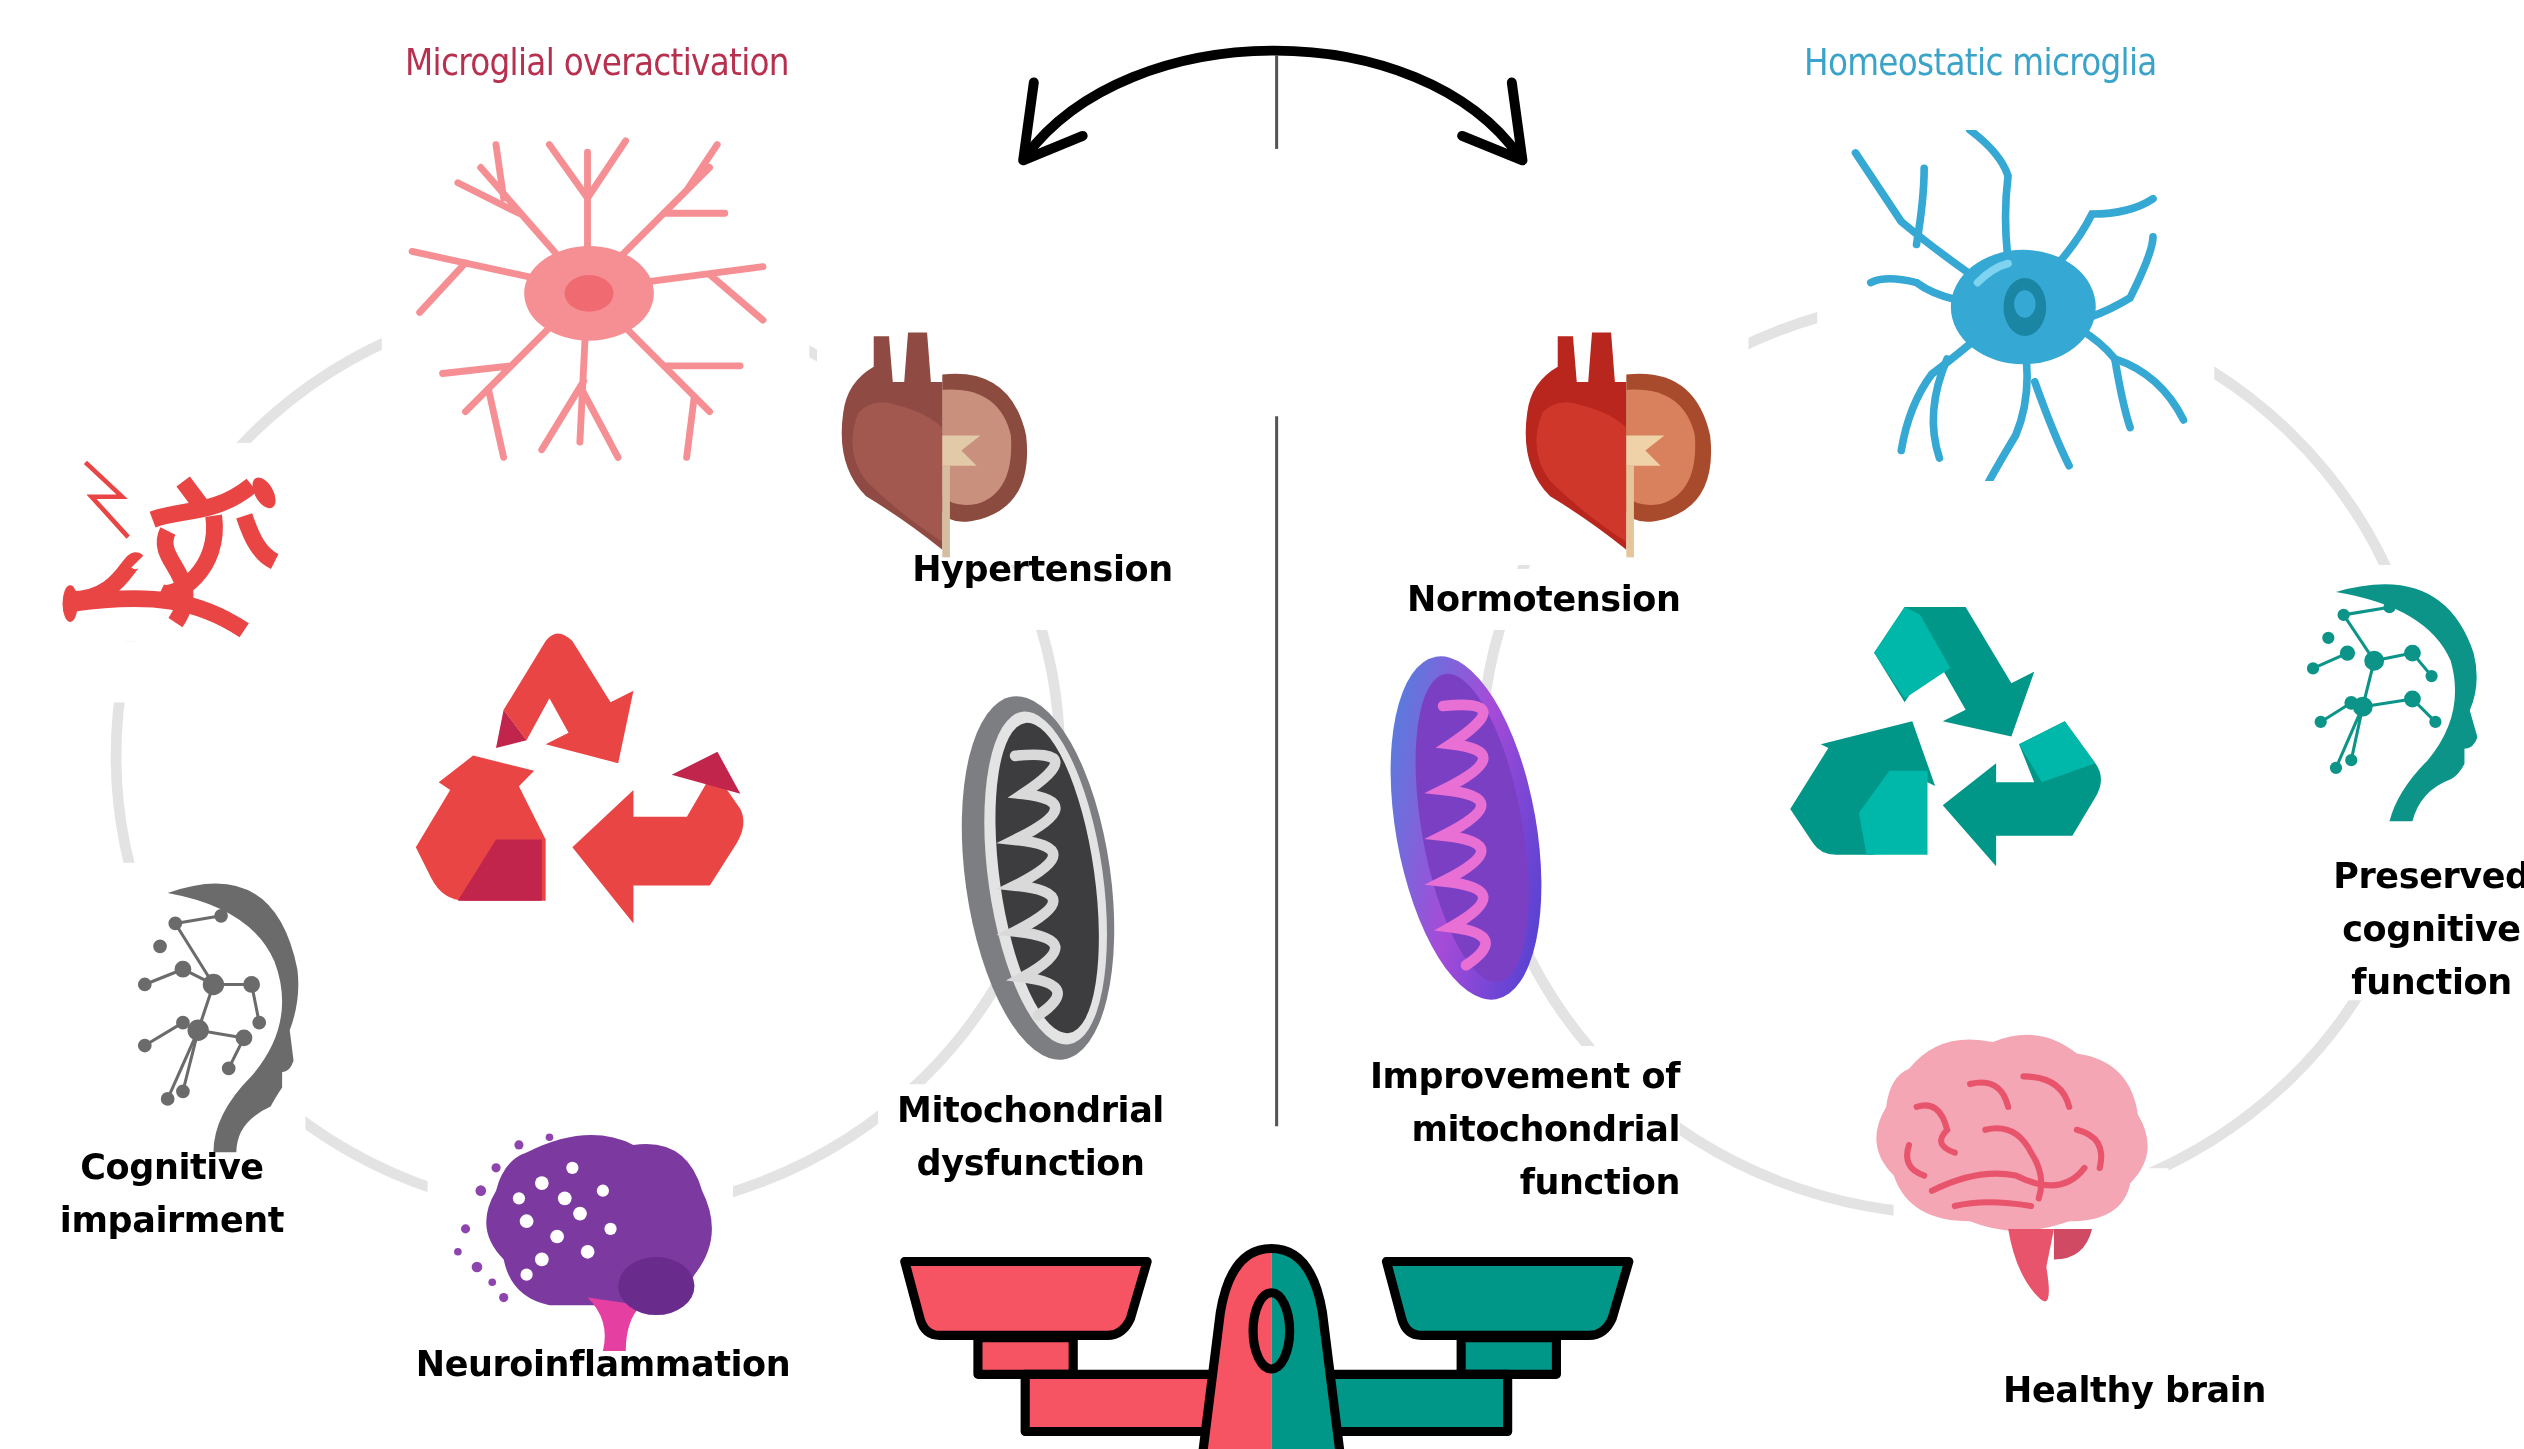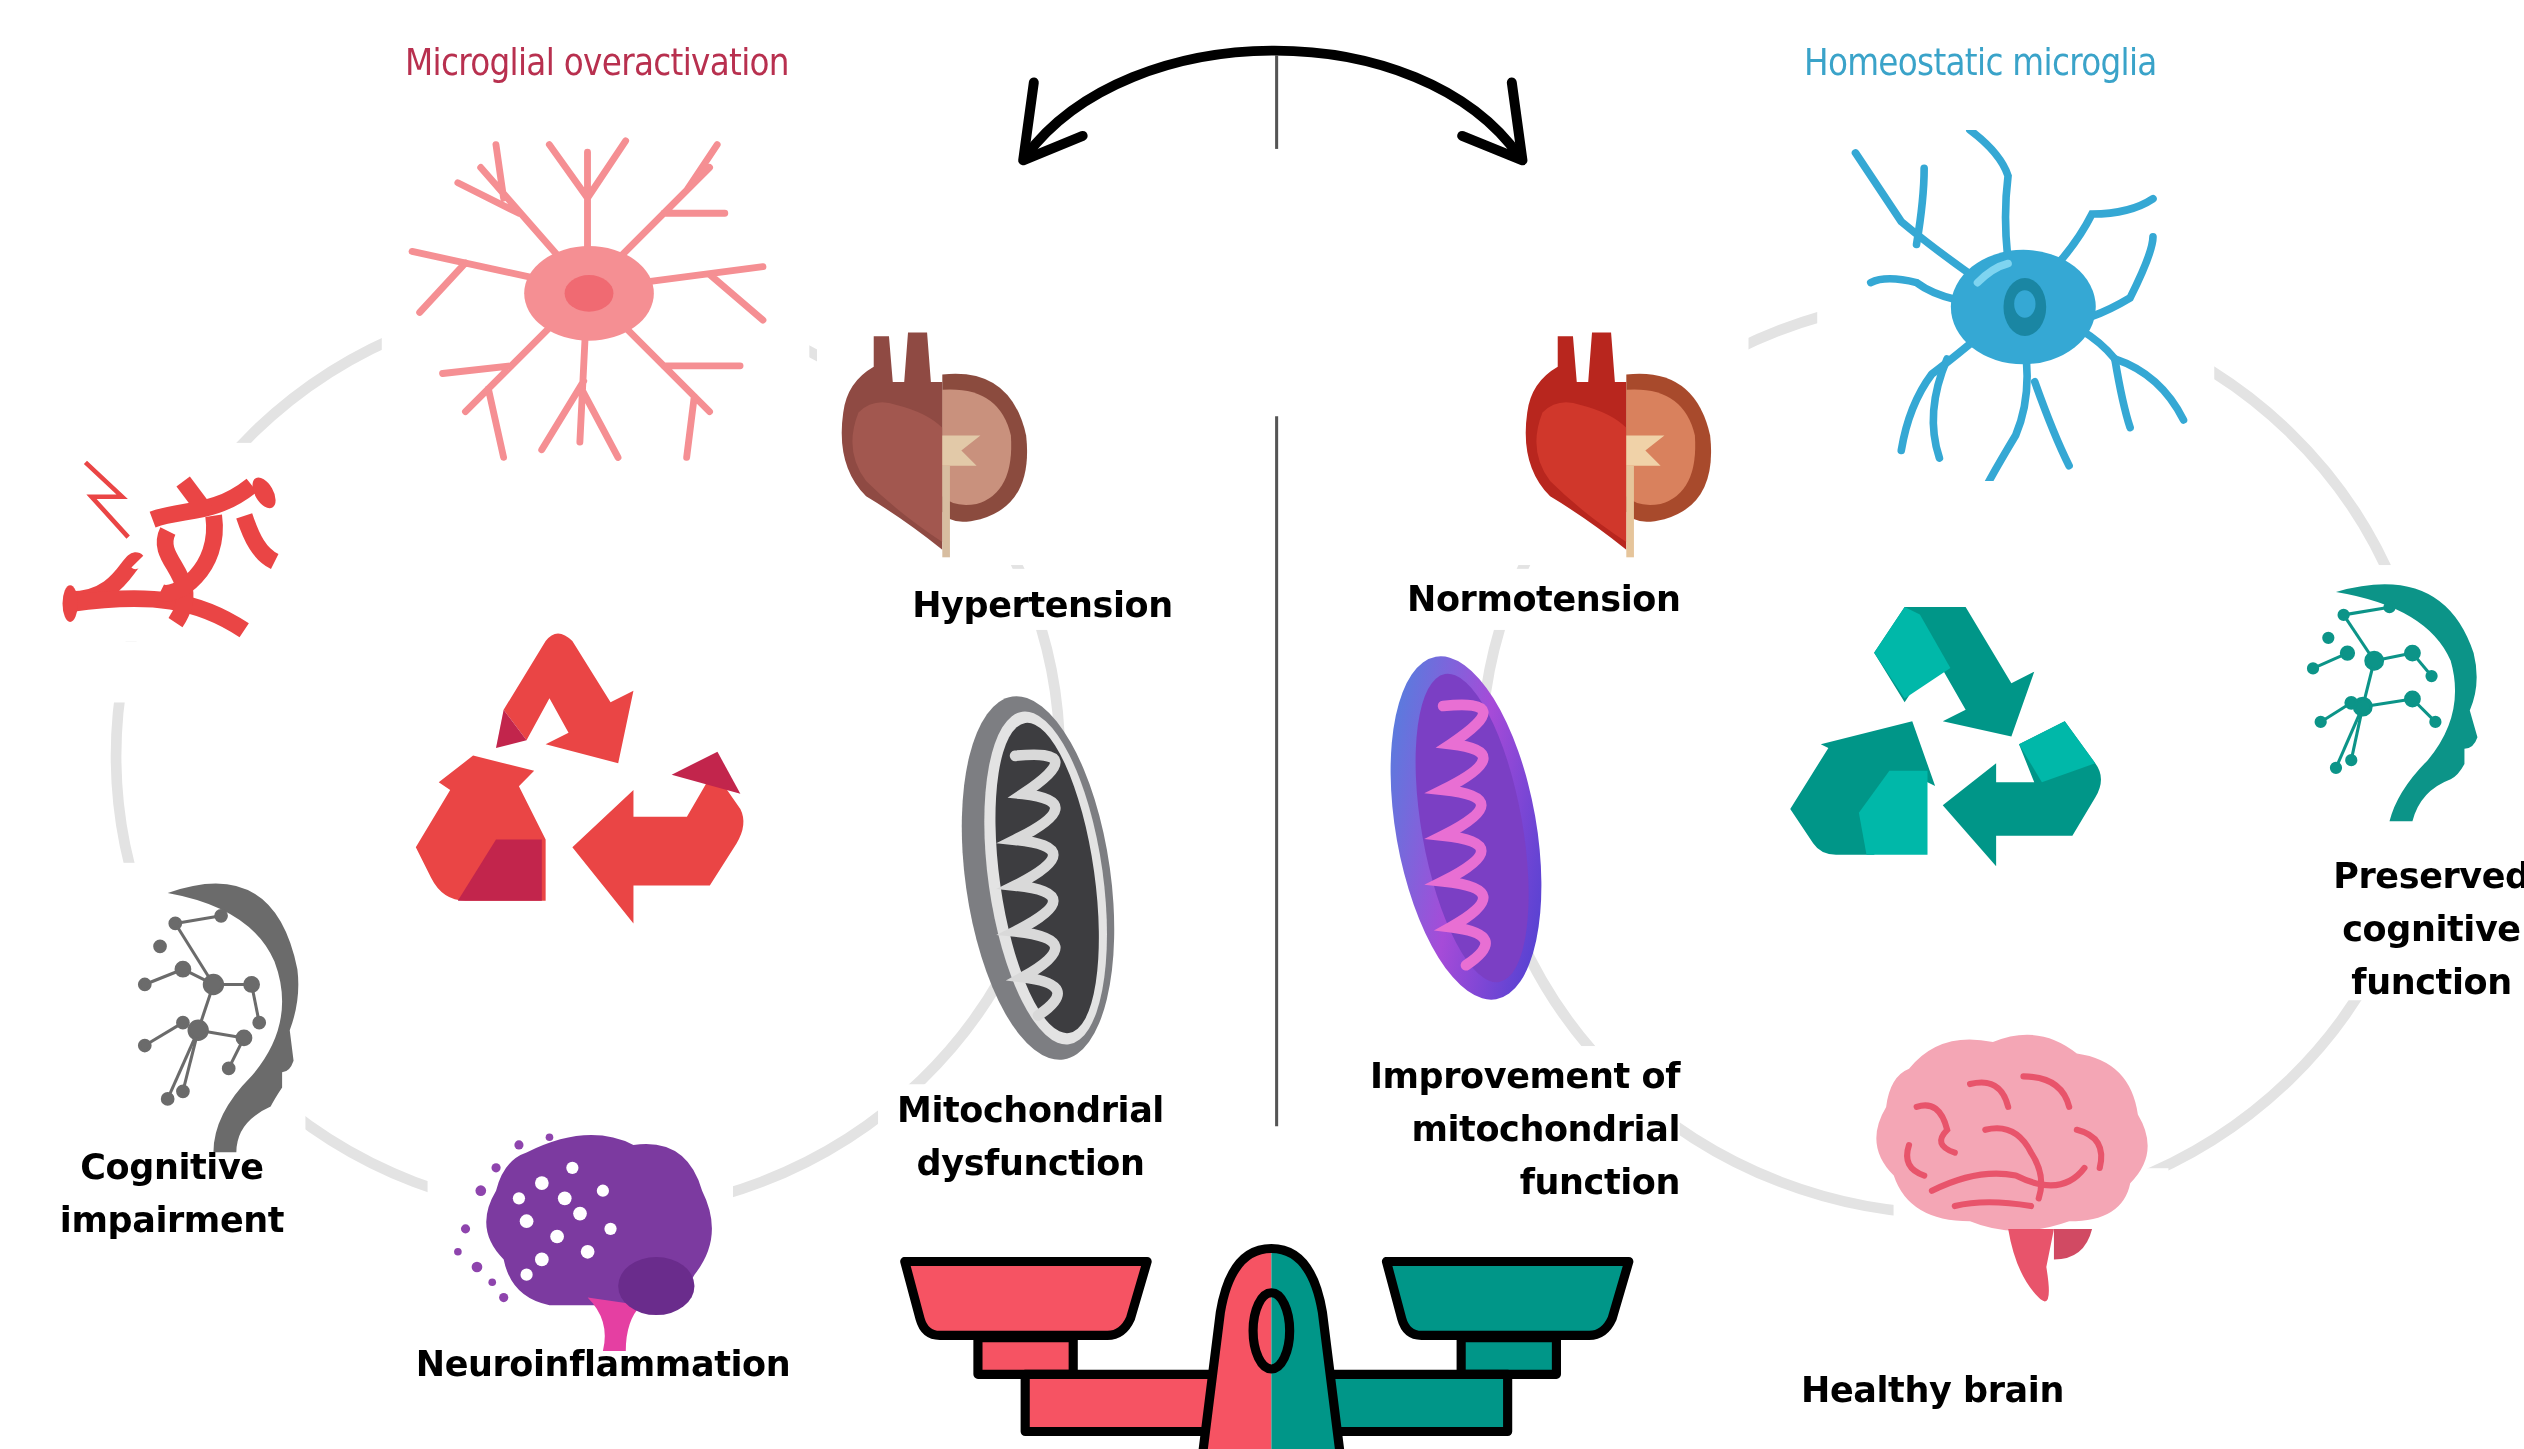--- a/index.html
+++ b/index.html
@@ -162,21 +162,21 @@
   </div>
 
   <svg class="abs" style="left:828px;top:321px;" width="221" height="244" viewBox="0 0 290 320">
     <path d="M60,20 L80,20 L85,80 L100,80 L105,15 L130,15 L135,80 L150,80 L150,300 Q100,260 50,230 Q10,190 20,120 Q25,80 60,60 Z" fill="#8f4a43"></path>
     <path d="M40,120 Q60,100 90,110 Q130,120 150,140 L150,290 Q90,250 50,210 Q20,170 40,120 Z" fill="#a2574f"></path>
     <path d="M150,70 Q240,60 260,150 Q270,240 200,260 Q160,270 150,250 Z" fill="#8b4b3e"></path>
     <path d="M150,90 Q225,85 240,150 Q245,225 195,240 Q165,245 150,230 Z" fill="#c9917d"></path>
     <path d="M150,150 L200,150 L175,170 L195,190 L150,190 Z" fill="#e2c9a8"></path>
     <rect x="150" y="190" width="10" height="120" fill="#d7bda0"></rect>
   </svg>
-  <div class="lbl" style="left:909px;top:579px;width:267px;">Hypertension</div>
+  <div class="lbl" style="left:909px;top:543px;width:267px;">Hypertension</div>
 
   <svg class="abs" style="left:954px;top:687px;" width="168" height="382" viewBox="0 0 220 500">
     <ellipse cx="110" cy="250" rx="95" ry="240" fill="#7d7e82" transform="rotate(-8 110 250)"></ellipse>
     <ellipse cx="120" cy="250" rx="75" ry="220" fill="#e3e3e3" transform="rotate(-8 120 250)"></ellipse>
     <ellipse cx="122" cy="250" rx="62" ry="205" fill="#3d3d40" transform="rotate(-8 122 250)"></ellipse>
     <path d="M80,90 Q180,80 90,140 Q180,150 80,200 Q180,210 80,260 Q180,270 80,320 Q180,330 90,380 Q170,390 110,430" fill="none" stroke="#d9d9d9" stroke-width="14" stroke-linecap="round"></path>
   </svg>
   <div class="lbl" style="left:878px;top:1084px;width:305px;">
     <div>Mitochondrial</div>
     <div>dysfunction</div>
@@ -285,21 +285,21 @@
       <path d="M70,110 Q100,100 110,140 Q90,160 120,170"></path>
       <path d="M140,80 Q180,70 190,110"></path>
       <path d="M210,70 Q260,70 270,110"></path>
       <path d="M160,140 Q200,130 220,170 Q240,200 230,230"></path>
       <path d="M280,140 Q320,150 310,190"></path>
       <path d="M90,220 Q150,190 200,200 Q260,230 290,190"></path>
       <path d="M120,240 Q160,230 220,240"></path>
       <path d="M60,160 Q50,190 80,200"></path>
     </g>
   </svg>
-  <div class="lbl" style="left:1795px;top:1364px;width:275px;">Healthy brain</div>
+  <div class="lbl" style="left:1997px;top:1364px;width:275px;">Healthy brain</div>
 
   <svg class="abs" style="left:878px;top:1183px;" width="802" height="266" viewBox="0 0 1050 349">
     <g stroke="#000" stroke-width="12" stroke-linejoin="round">
 
       <path d="M34,103 L352,103 L330,178 Q320,200 300,200 L80,200 Q60,200 54,178 Z" fill="#f65363"></path>
       <rect x="130" y="203" width="125" height="48" fill="#f65363"></rect>
       <rect x="192" y="251" width="265" height="75" fill="#f65363"></rect>
 
       <path d="M666,103 L984,103 L962,178 Q952,200 932,200 L712,200 Q692,200 686,178 Z" fill="#009688"></path>
       <rect x="764" y="203" width="125" height="48" fill="#009688"></rect>

